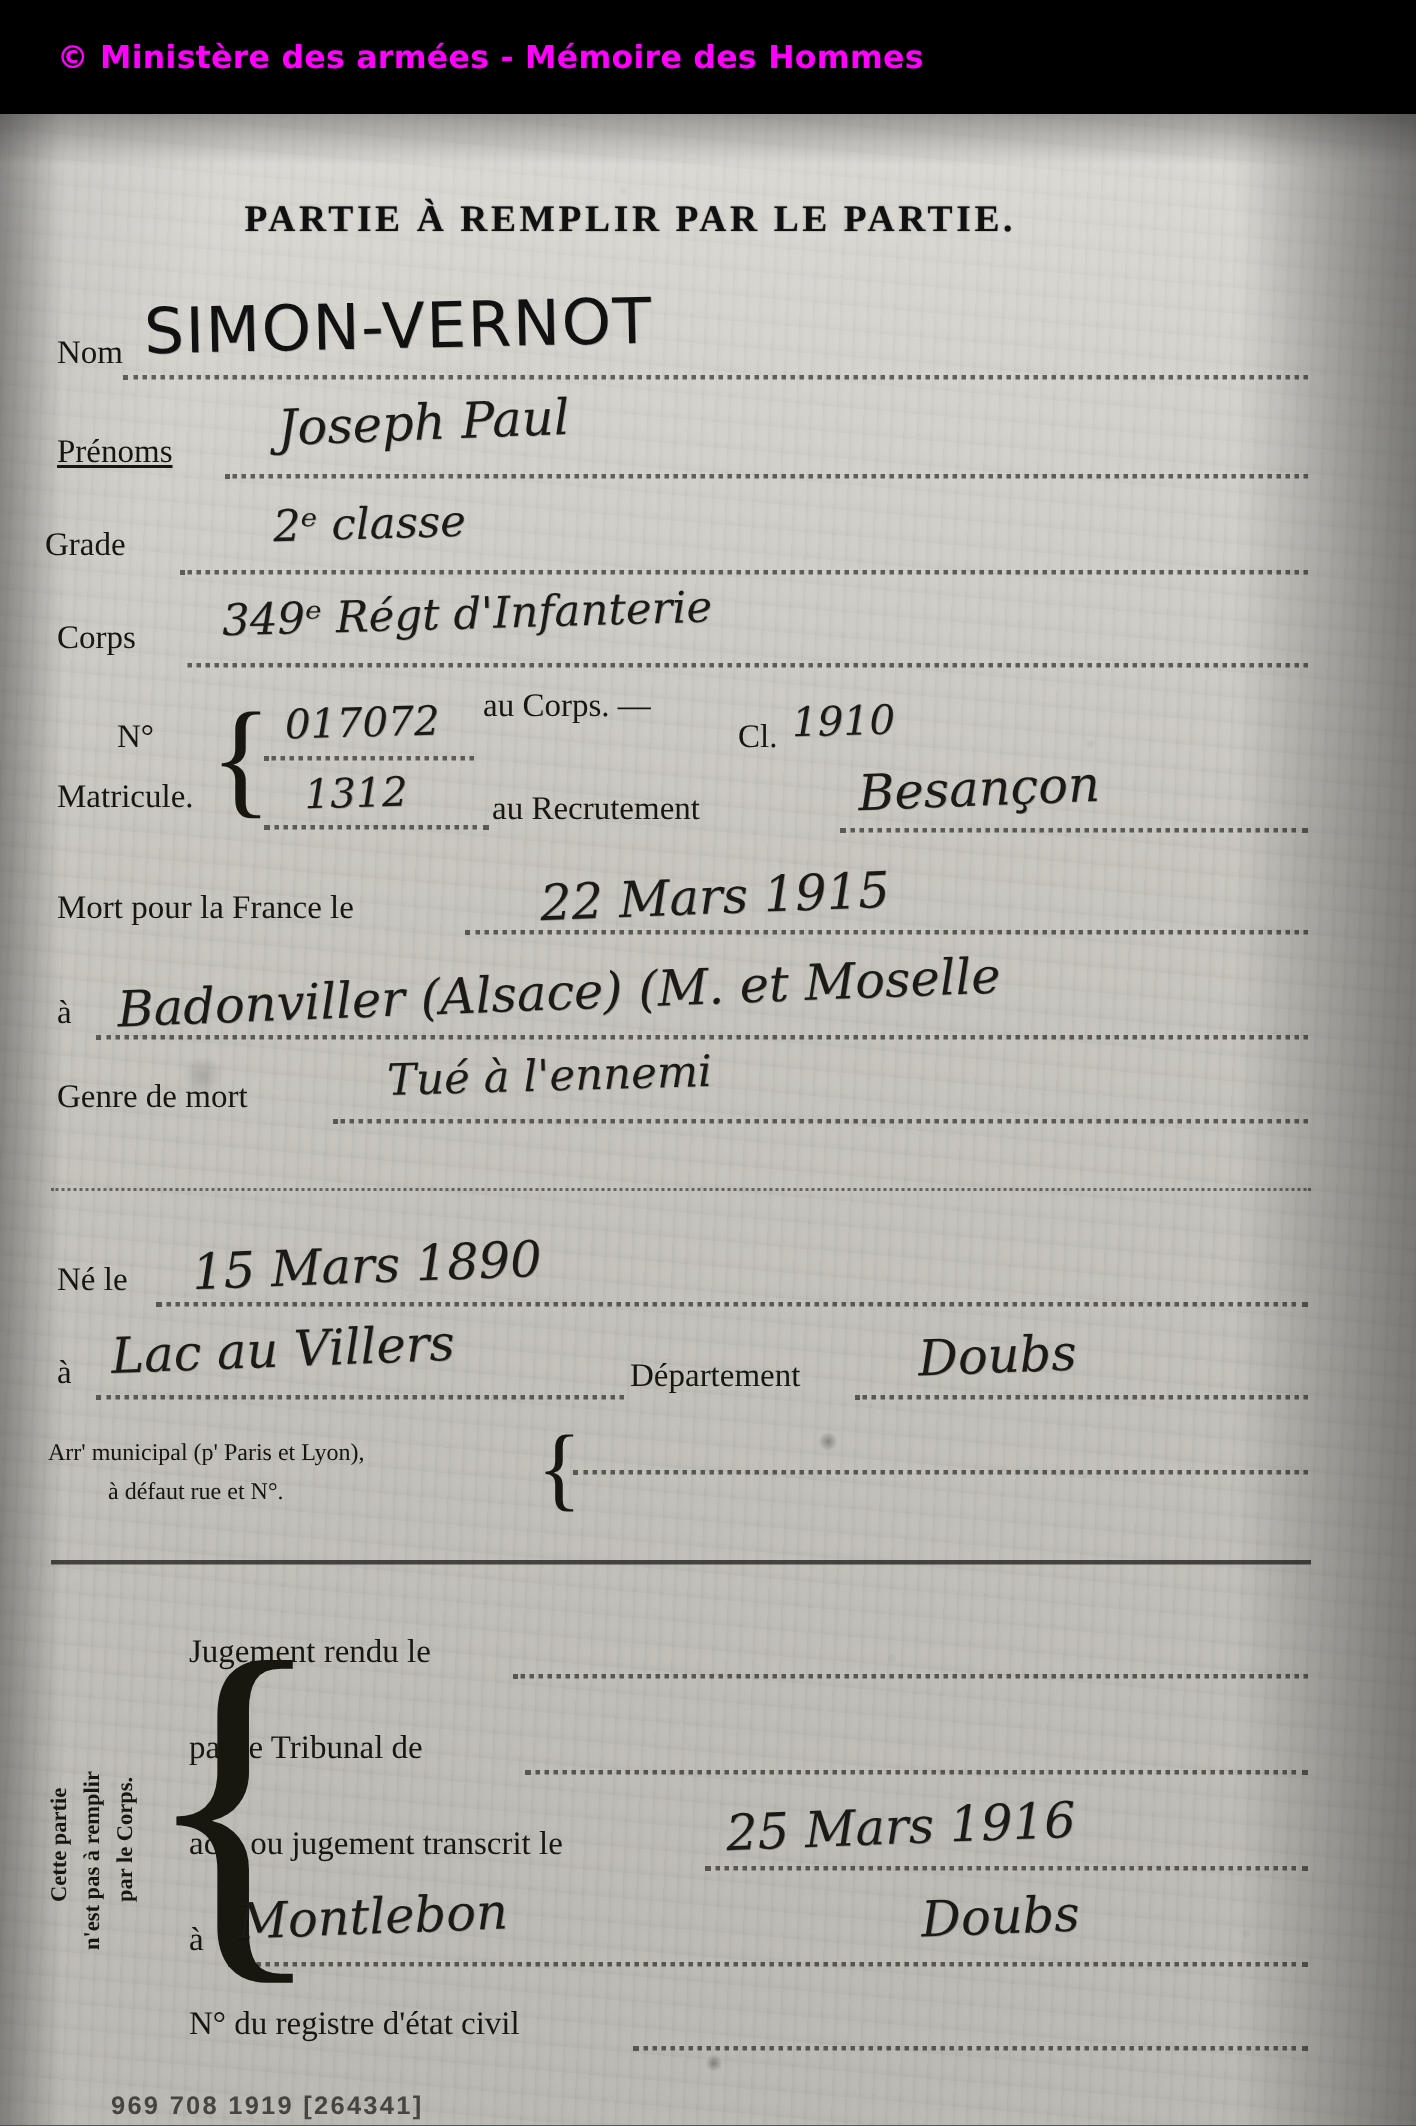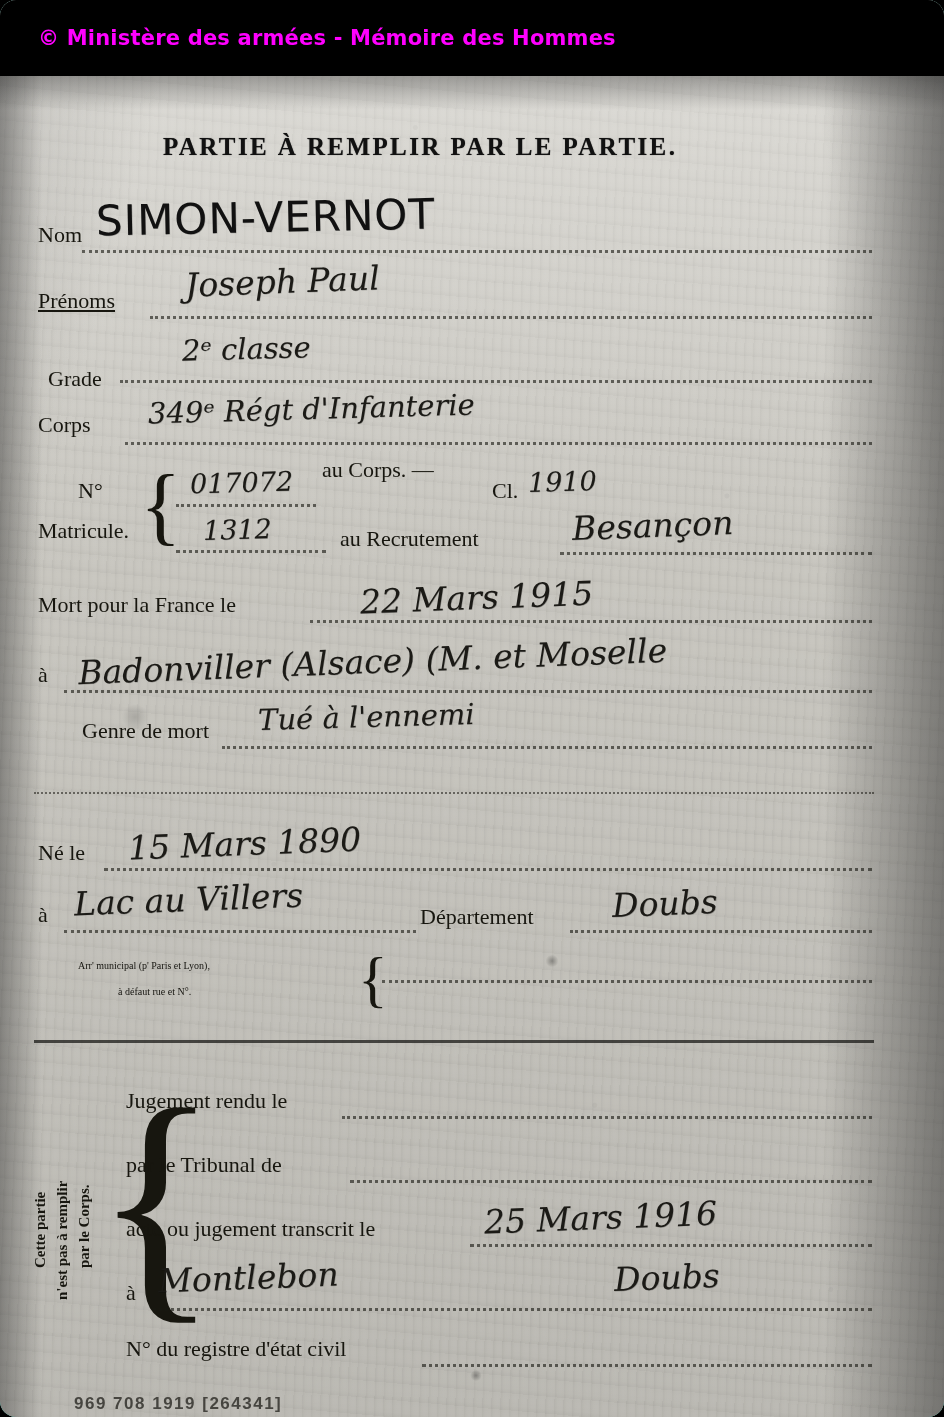--- a/index.html
+++ b/index.html
@@ -7,21 +7,20 @@
     padding: 0;
     background: #000;
   }
   #page {
     position: relative;
     width: 944px;
     height: 1417px;
     overflow: hidden;
     background: #14b8a6;
     font-family: "Liberation Serif", serif;
-    border-radius: 16px;
   }
   
   .paper {
     position: absolute;
     inset: 0;
     background:
       linear-gradient(105deg, rgba(0,0,0,0.10) 0%, rgba(0,0,0,0) 14%),
       linear-gradient(255deg, rgba(0,0,0,0.16) 0%, rgba(0,0,0,0) 12%),
       linear-gradient(180deg, rgba(255,255,255,0.30) 0%, rgba(0,0,0,0.04) 40%, rgba(0,0,0,0.10) 100%),
       repeating-linear-gradient(92deg, rgba(0,0,0,0.035) 0px, rgba(0,0,0,0.0) 3px, rgba(255,255,255,0.03) 6px, rgba(0,0,0,0.0) 9px),
@@ -91,22 +90,21 @@
     font-weight: bold;
     letter-spacing: 2.4px;
     color: #111;
     text-shadow: 0 0 1px rgba(0,0,0,.6);
   }
   .lbl {
     font-size: 22px;
     color: #17160f;
   }
   .lbl-sm {
-    font-size: 10px;
-    margin-left: 46px;
+    font-size: 16px;
   }
 
   
   .dots {
     position: absolute;
     height: 4px;
     border-bottom: 3px dotted rgba(25,24,18,.62);
     pointer-events: none;
   }
   .rule {
@@ -197,53 +195,53 @@
   <div class="print title" style="left:163px; top:133px;">PARTIE À REMPLIR PAR LE PARTIE.</div>
 
   <div class="print lbl" style="left:38px; top:222px;">Nom</div>
   <div class="dots" style="left:82px; top:246px; width:790px;"></div>
   <div class="hw hw-name" style="left:96px; top:193px;">SIMON-VERNOT</div>
 
   <div class="print lbl" style="left:38px; top:288px;text-decoration:underline;">Prénoms</div>
   <div class="dots" style="left:150px; top:312px; width:722px;"></div>
   <div class="hw hw-big" style="left:185px; top:262px;">Joseph Paul</div>
 
-  <div class="print lbl" style="left:48px; top:350px;margin-top:16px;">Grade</div>
+  <div class="print lbl" style="left:30px; top:350px;">Grade</div>
   <div class="dots" style="left:120px; top:376px; width:752px;"></div>
   <div class="hw hw-4" style="left:182px; top:332px;">2ᵉ classe</div>
 
   <div class="print lbl" style="left:38px; top:412px;">Corps</div>
   <div class="dots" style="left:125px; top:438px; width:747px;"></div>
   <div class="hw hw-4" style="left:148px; top:392px;">349ᵉ Régt d'Infanterie</div>
 
   <div class="print lbl" style="left:78px; top:478px;">N°</div>
   <div class="print lbl" style="left:38px; top:518px;">Matricule.</div>
   <div class="brace" style="left:140px; top:462px; font-size:86px;">{</div>
 
   <div class="dots" style="left:176px; top:500px; width:140px;"></div>
   <div class="hw hw-2" style="left:190px; top:467px;">017072</div>
   <div class="print lbl" style="left:322px; top:457px;">au Corps. —</div>
   <div class="print lbl" style="left:492px; top:478px;">Cl.</div>
   <div class="hw hw-2" style="left:528px; top:466px;">1910</div>
 
   <div class="dots" style="left:176px; top:546px; width:150px;"></div>
   <div class="hw hw-2" style="left:203px; top:514px;">1312</div>
-  <div class="print lbl" style="left:340px; top:526px;">au Recrutement</div>
+  <div class="print lbl" style="left:328px; top:526px;">au Recrutement</div>
   <div class="dots" style="left:560px; top:548px; width:312px;"></div>
   <div class="hw hw-big" style="left:572px; top:506px;">Besançon</div>
 
   <div class="print lbl" style="left:38px; top:592px;">Mort pour la France le</div>
   <div class="dots" style="left:310px; top:616px; width:562px;"></div>
   <div class="hw hw-big" style="left:360px; top:578px;">22 Mars 1915</div>
 
   <div class="print lbl" style="left:38px; top:662px;">à</div>
   <div class="dots" style="left:64px; top:686px; width:808px;"></div>
   <div class="hw hw-big" style="left:78px; top:642px;">Badonviller (Alsace) (M. et Moselle</div>
 
-  <div class="print lbl" style="left:38px; top:718px;margin-left:44px;">Genre de mort</div>
+  <div class="print lbl" style="left:38px; top:718px;">Genre de mort</div>
   <div class="dots" style="left:222px; top:742px; width:650px;"></div>
   <div class="hw hw-4" style="left:258px; top:700px;">Tué à l'ennemi</div>
 
   <div class="rule-thin" style="left:34px; top:792px; width:840px;"></div>
 
   <div class="print lbl" style="left:38px; top:840px;">Né le</div>
   <div class="dots" style="left:104px; top:864px; width:768px;"></div>
   <div class="hw hw-big" style="left:128px; top:824px;">15 Mars 1890</div>
 
   <div class="print lbl" style="left:38px; top:902px;">à</div>

